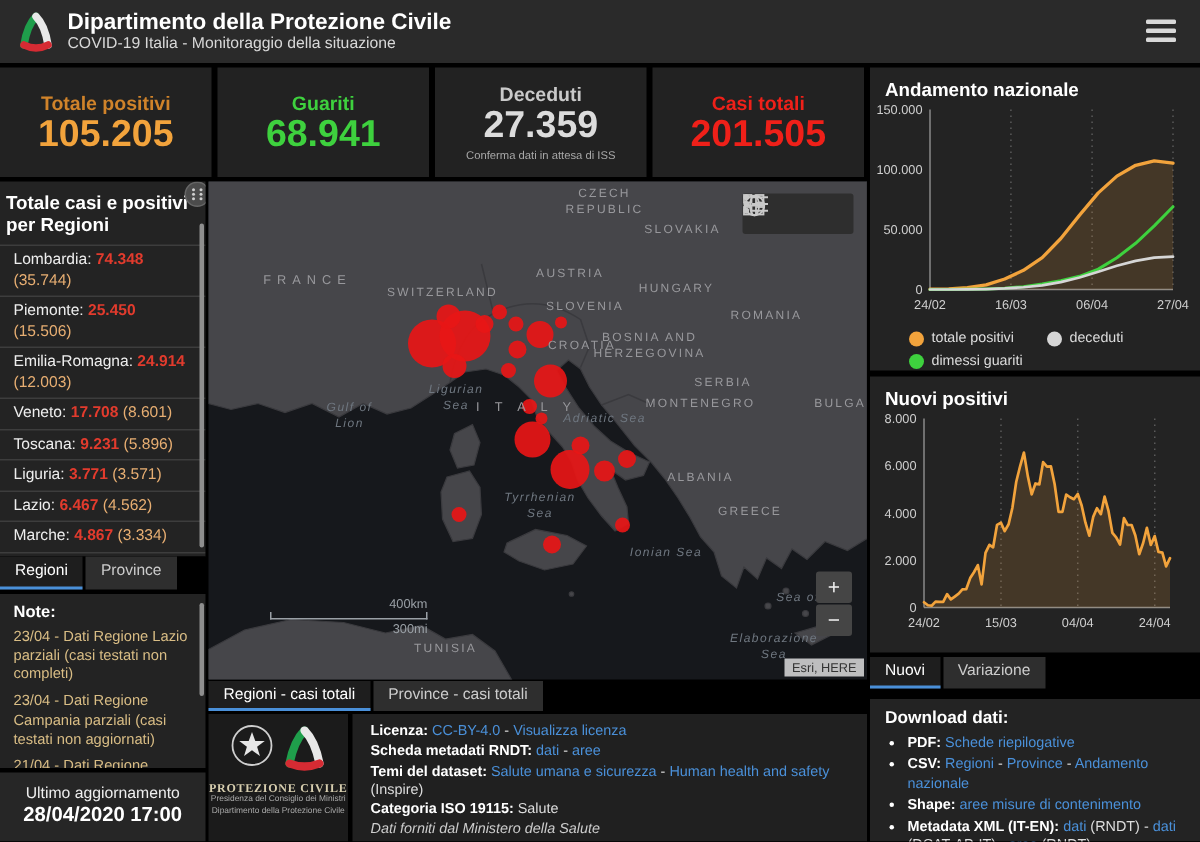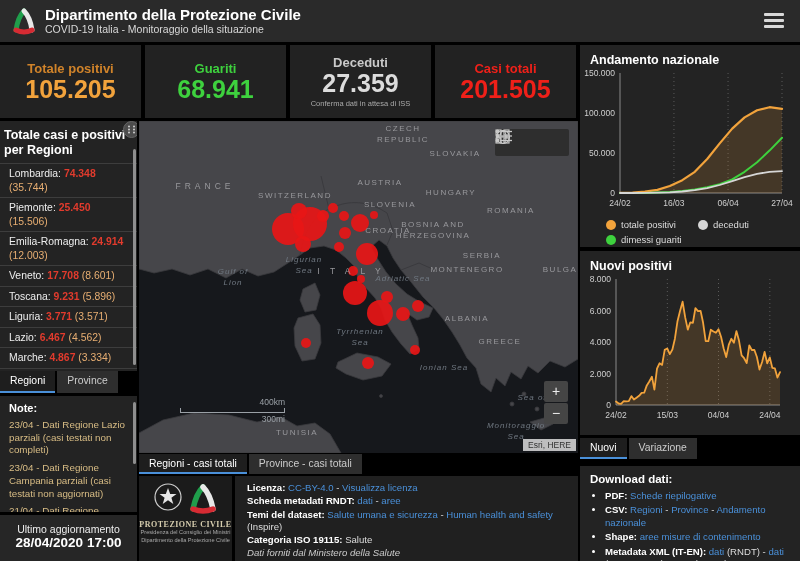--- a/index.html
+++ b/index.html
@@ -239,21 +239,21 @@
       <span class="map-label" style="left: 158px; top: 312px;">TUNISIA</span>
       <span class="sea-label" style="left: 165px; top: 144px;">Ligurian
 Sea</span>
       <span class="sea-label" style="left: 94px; top: 156px;">Gulf of
 Lion</span>
       <span class="sea-label" style="left: 264px; top: 158px;">Adriatic Sea</span>
       <span class="sea-label" style="left: 221px; top: 216px;">Tyrrhenian
 Sea</span>
       <span class="sea-label" style="left: 305px; top: 247px;">Ionian Sea</span>
       <span class="sea-label" style="left: 393px; top: 277px;">Sea of</span>
-      <span class="sea-label" style="left: 377px; top: 310px;">Monitoraggio
+      <span class="sea-label" style="left: 377px; top: 310px;">Elaborazione
 Sea</span>
     </div>
   <div id="map-toolbar">
     <svg width="18" height="14">
       <g stroke="#c9c9c9" stroke-width="1.3">
           <circle cx="2.5" cy="2.5" r="1.3" fill="#c9c9c9"></circle>
           <line x1="6" y1="2.5" x2="17" y2="2.5"></line>
           <circle cx="2.5" cy="7" r="1.3" fill="#c9c9c9"></circle>
           <line x1="6" y1="7" x2="17" y2="7"></line>
           <circle cx="2.5" cy="11.5" r="1.3" fill="#c9c9c9"></circle>

